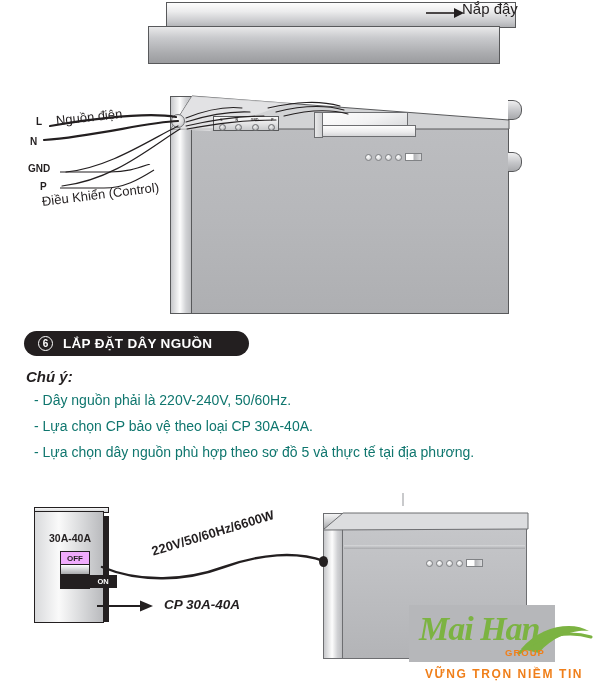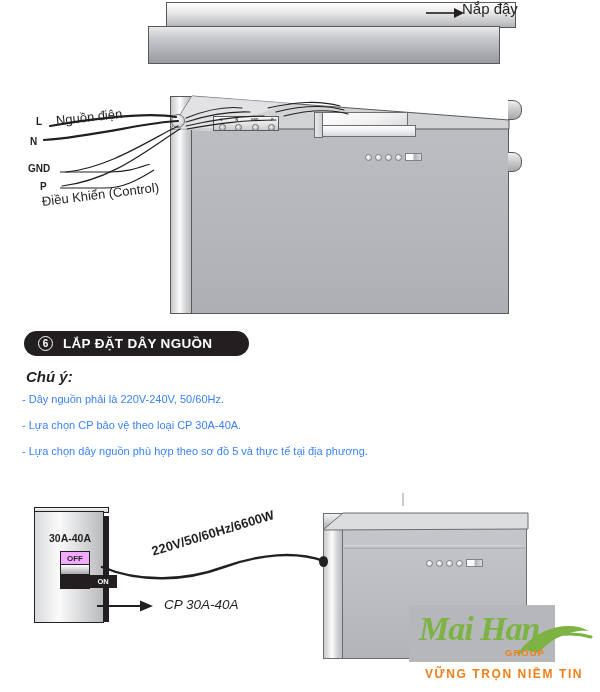--- a/index.html
+++ b/index.html
@@ -79,21 +79,21 @@
 
   
   #sec-header{left:24px;top:331px;height:25px;width:225px;
     background:#231f20;border-radius:13px;display:flex;align-items:center;gap:10px;padding:0 14px;box-sizing:border-box;}
   #sec-num{width:15px;height:15px;border-radius:50%;border:1.6px solid #ffffff;box-sizing:border-box;
     color:#ffffff;font-size:10px;font-weight:bold;display:flex;align-items:center;justify-content:center;line-height:1;}
   #sec-title{color:#ffffff;font-size:13.5px;font-weight:bold;letter-spacing:.3px;white-space:nowrap;}
 
   
   #note-title{left:26px;top:368px;font-size:15px;font-weight:bold;font-style:italic;}
-  .note-line{position:absolute;left:22px;font-size:11px;line-height:1.28;color:#3b82f6;}
+  .note-line{position:absolute;left:34px;font-size:14px;line-height:1.28;color:#0f766e;}
   #note1{top:392px;}
   #note2{top:418px;}
   #note3{top:444px;width:540px;text-align:justify;}
 
   
   #brk-shadow{left:96px;top:516px;width:13px;height:106px;background:#231f20;}
   #brk-face{left:34px;top:511px;width:70px;height:112px;
     background:linear-gradient(90deg,#d9dadc 0%,#fafafa 35%,#d5d6d8 72%,#b9babd 100%);
     border:1px solid #231f20;box-sizing:border-box;}
   #brk-top{left:34px;top:507px;width:75px;height:6px;
@@ -112,21 +112,21 @@
   #bu-left{left:323px;top:523px;width:20px;height:136px;border:1px solid #6d6e71;box-sizing:border-box;}
   #bu-top{left:323px;top:513px;width:204px;height:16px;border:1px solid #6d6e71;box-sizing:border-box;}
   #bu-face{left:342px;top:528px;width:185px;height:131px;border:1px solid #6d6e71;box-sizing:border-box;
     background:linear-gradient(180deg,#c5c6c9 0%,#bdbec1 45%,#b3b4b7 100%);}
   #bu-seam{left:344px;top:545px;width:181px;height:4px;
     background:linear-gradient(180deg,#d7d8da 0%,#a9aaad 100%);}
   #bu-port{left:319px;top:556px;width:9px;height:11px;border-radius:50%;background:#231f20;}
   #bu-tick{left:402px;top:493px;width:2px;height:13px;background:#c9cacc;}
 
   
-  .arrowtext{position:absolute;font-size:13.5px;font-weight:normal;font-style:italic;color:#231f20;white-space:nowrap;}
+  .arrowtext{position:absolute;font-size:13.5px;font-weight:bold;font-style:italic;color:#231f20;white-space:nowrap;}
   .cablelabel{position:absolute;font-size:13px;font-weight:bold;color:#231f20;white-space:nowrap;}
 
   
   #logo{left:409px;top:605px;width:191px;height:87px;}
   #logo-plate{position:absolute;left:0;top:0;width:146px;height:57px;background:#b6b7ba;}
   #logo-script{position:absolute;left:10px;top:5px;font-size:34px;font-style:italic;font-weight:bold;
     color:#7cb342;font-family:"Liberation Serif","DejaVu Serif",serif;letter-spacing:-1px;white-space:nowrap;}
   #logo-group{position:absolute;left:96px;top:42px;font-size:9.5px;font-weight:bold;color:#f07f1a;letter-spacing:1px;}
   #logo-tag{position:absolute;left:16px;top:62px;font-size:12px;font-weight:bold;color:#f07f1a;letter-spacing:1.6px;white-space:nowrap;}
   #logo-swoosh{position:absolute;left:108px;top:14px;width:76px;height:42px;}

